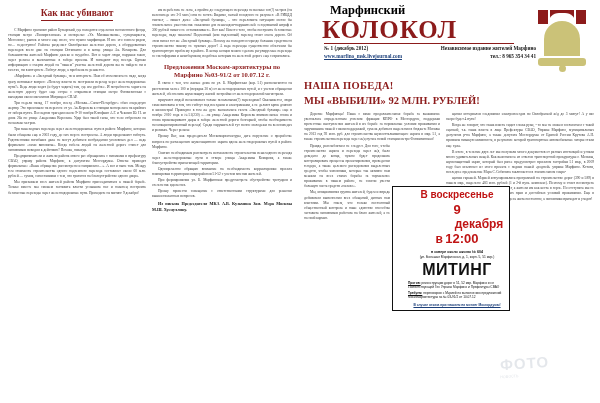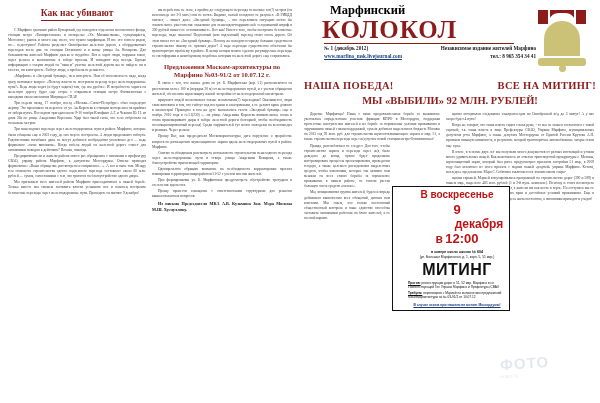--- a/index.html
+++ b/index.html
@@ -39,21 +39,21 @@
   .bell-yoke .bar{position:absolute;left:36px;top:0;width:2px;height:14px;background:#ffffff;}
   .bell-yoke .bar2{position:absolute;left:10px;top:0;width:2px;height:14px;background:#ffffff;}
   .bell-body{position:absolute;left:12px;top:11px;width:36px;height:41px;background:#cbc278;border-radius:18px 18px 5px 5px;}
   .bell-lip{position:absolute;left:6px;top:48px;width:48px;height:8px;background:#cbc278;border-radius:3px;}
   .bell-clap{position:absolute;left:27px;top:55px;width:7px;height:7px;background:#cbc278;border-radius:50%;}
   .bell-slit{position:absolute;left:6px;top:46px;width:48px;height:1.5px;background:#ffffff;}
 
   
   .ban1{position:absolute;left:304px;top:80px;width:292px;display:flex;justify-content:space-between;}
   .ban1 span{font-weight:bold;font-size:10.5px;color:#8c1b1b;letter-spacing:.3px;}
-  .ban2{position:absolute;left:304px;top:95px;width:292px;text-align:center;font-weight:bold;font-size:10.5px;color:#8c1b1b;}
+  .ban2{position:absolute;left:304px;top:95px;width:292px;font-weight:bold;font-size:10.5px;color:#8c1b1b;}
 
   
   .col{position:absolute;font-size:3.6px;line-height:1.42;text-align:justify;color:#3a3a3a;}
   .col p{margin:0 0 1px 0;text-indent:6px;}
   .c1{left:8px;top:8px;width:138px;}
   .c2{left:152px;top:8px;width:140px;}
   .c3{left:304px;top:112px;width:136px;}
   .c4{left:446px;top:112px;width:148px;}
 
   .col-head{
@@ -120,21 +120,20 @@
         </div>
       <div class="bell-body"></div>
       <div class="bell-lip"></div>
       <div class="bell-slit"></div>
       <div class="bell-clap"></div>
     </div>
   </div>
 
   <div class="ban1">
     <span>НАША ПОБЕДА!</span>
-    <span>ВСЕ НА МИТИНГ!</span>
   </div>
   <div class="ban2">МЫ «ВЫБИЛИ» 92 МЛН. РУБЛЕЙ!</div>
 
   <div class="col c1">
     <div class="head-center"><span class="col-head u">Как нас убивают</span></div>
     <p>С Марфино граничит район Бутырский, где находятся отделения пенсионного фонда, станция метро «Тимирязевская» и монорельс «Ул. Милашенкова», супермаркеты, Моссовхоз, рынок и много еще всего, что нужно марфинцам. И все это совсем рядом, но… недоступно! Районы разделяет Октябрьская железная дорога, а оборудованных переходов всего два: на станции Останкино и в конце улицы Ак. Комарова. Для большинства жителей Марфино далеко и неудобно. Вот и ходят люди, нарушая закон, через рельсы и выломанные в заборе проемы. И попадают под поезда. Однако информацию о смерти людей на "нашем" участке железной дороги вы не найдете ни в газетах, ни в интернете. Гибнут люди, а проблема не решается.</p>
     <p>«Марфино» и «Звездный бульвар», но и интернете. Нам об этом писать не надо, когда сразу возникает вопрос: «Почему власти не построили переход через железнодорожные пути?» Ведь люди ходят (и будут ходить) там, где им удобнее. И потребность ходить на железную дорогу будет еще острее с открытием станции метро Фонвизинская с выходами около магазинов Матрица и СПАР.</p>
     <p>Три недели назад, 17 ноября, поезд «Москва—Санкт-Петербург» сбил очередную жертву. Это произошло на перегоне от ул. Ак.Королева к станции монорельса на крайних от забора путях. Последняя трагедия около 9-10 ноября Клюфкин А.Г. и Чекмин Ю. Н. из дома 26а по улице Академика Королева. Удар был такой силы, что тело отбросило на несколько метров.</p>
     <p>Три пешеходных перехода через железнодорожные пути в районе Марфино, которые были обещаны еще в 2002 году, до сих пор не построены. А люди продолжают гибнуть. Родственники погибших даже не могут добиться возбуждения уголовных дел — ведь формально «сами виноваты». Когда гибель людей на железной дороге станет для чиновников поводом к действию? Похоже, никогда.</p>
     <p>Предприниматели и жители района много раз обращались с письмами в префектуру СВАО, управу района Марфино, к депутатам Мосгордумы. Ответы приходят формальные: «Ваше обращение рассмотрено и направлено…». А воз и ныне там. Между тем стоимость строительства одного надземного перехода составляет около 60 млн. рублей — сумма, сопоставимая с тем, что тратится на благоустройство одного двора.</p>

